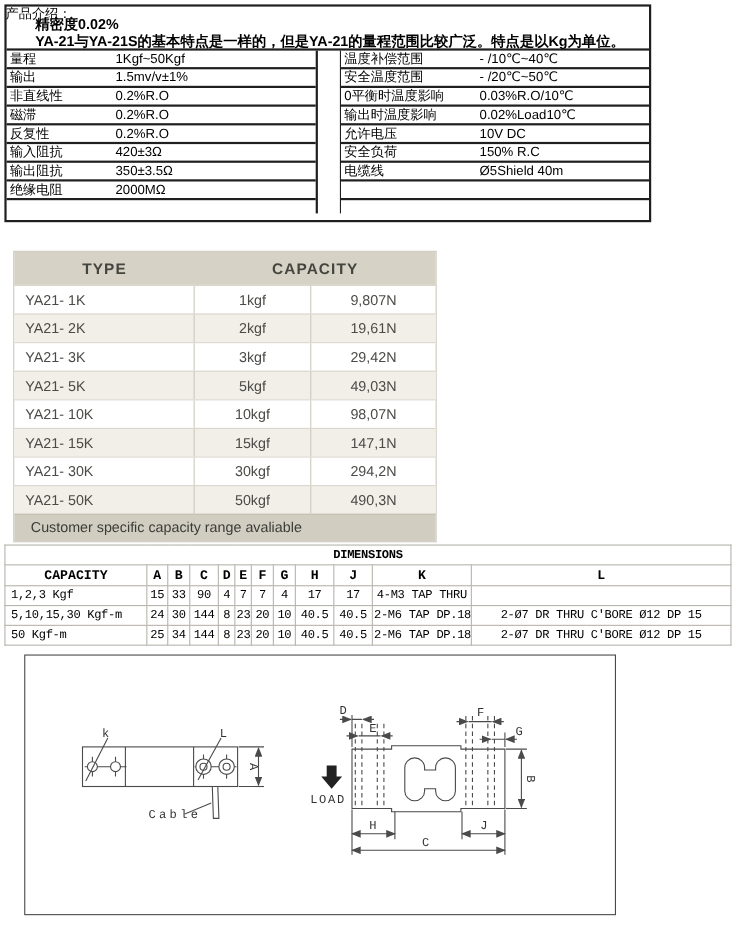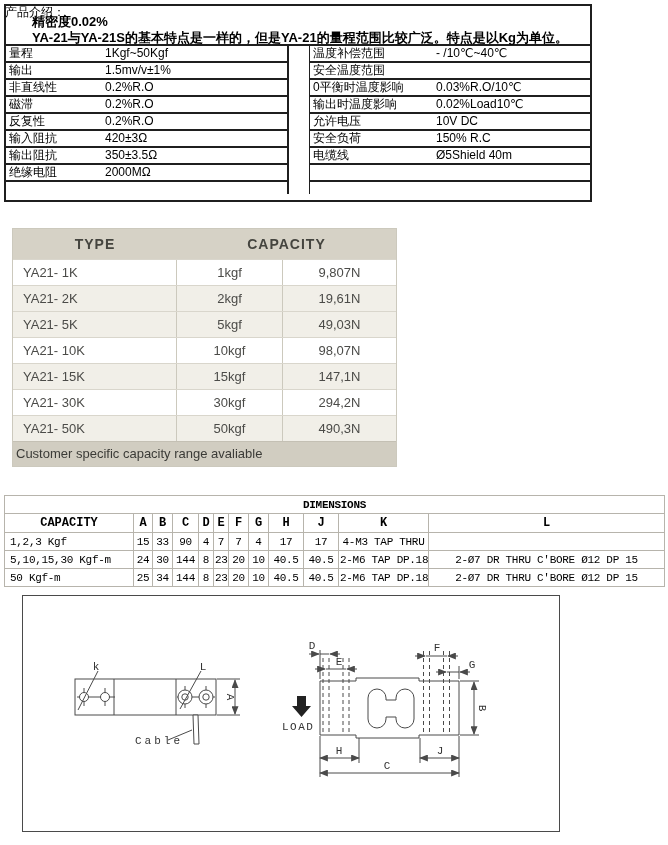--- a/index.html
+++ b/index.html
@@ -28,21 +28,21 @@
   .type-header{display:flex;height:30px;background:#d6d2c6;font-weight:bold;font-size:14px;color:#45453f;letter-spacing:1px;}
   .type-header div{line-height:30px;text-align:center;}
   .th-type{width:164px;}
   .th-cap{flex:1;}
   .type-row{display:flex;height:25px;font-size:13px;color:#4b4b48;border-top:1px solid #d9d6cc;}
   .type-row.alt{background:#f1efe8;}
   .tc{line-height:25px;box-sizing:border-box;overflow:hidden;white-space:nowrap;}
   .tc-model{width:164px;padding-left:10px;border-right:1px solid #ccc9bd;}
   .tc-kgf{width:106px;text-align:center;border-right:1px solid #ccc9bd;}
   .tc-n{flex:1;text-align:center;}
-  .type-footer{height:24px;line-height:24px;background:#d1cdc1;font-size:13px;color:#3b3b37;padding-left:3px;border-top:1px solid #c4c0b4;}
+  .type-footer{height:24px;line-height:24px;background:#d1cdc1;font-size:13px;color:#3b3b37;padding-left:15px;border-top:1px solid #c4c0b4;}
 
   
   .dims-wrap{position:absolute;left:4px;top:495px;width:660px;}
   table.dims{border-collapse:collapse;width:660px;table-layout:fixed;font-family:Liberation Mono, monospace;}
   table.dims td,table.dims th{border:1px solid #b7b4ac;overflow:hidden;white-space:nowrap;}
   .dims-title{background:#d4d0c8;font-weight:bold;font-size:12px;letter-spacing:2px;text-align:center;height:17px;color:#1d1d1d;}
   table.dims th{font-size:12px;height:16px;font-weight:bold;background:#fff;color:#000;text-align:center;}
   table.dims td{font-size:11px;height:15px;text-align:center;color:#000;background:#fff;letter-spacing:-0.3px;}
   table.dims td.cap{text-align:left;padding-left:5px;}
 
@@ -97,20 +97,21 @@
         </div>
       <div class="spec-row last"></div>
     </div>
     <div class="spec-col right">
       <div class="spec-row">
           <span class="spec-label">温度补偿范围</span>
           <span class="spec-value">- /10℃~40℃</span>
         </div>
       <div class="spec-row">
           <span class="spec-label">安全温度范围</span>
+          <span class="spec-value">- /20℃~50℃</span>
         </div>
       <div class="spec-row">
           <span class="spec-label">0平衡时温度影响</span>
           <span class="spec-value">0.03%R.O/10℃</span>
         </div>
       <div class="spec-row">
           <span class="spec-label">输出时温度影响</span>
           <span class="spec-value">0.02%Load10℃</span>
         </div>
       <div class="spec-row">
@@ -138,20 +139,25 @@
   </div>
   <div class="type-row">
       <div class="tc tc-model">YA21- 1K</div>
       <div class="tc tc-kgf">1kgf</div>
       <div class="tc tc-n">9,807N</div>
     </div>
   <div class="type-row alt">
       <div class="tc tc-model">YA21- 2K</div>
       <div class="tc tc-kgf">2kgf</div>
       <div class="tc tc-n">19,61N</div>
+    </div>
+  <div class="type-row">
+      <div class="tc tc-model">YA21- 3K</div>
+      <div class="tc tc-kgf">3kgf</div>
+      <div class="tc tc-n">29,42N</div>
     </div>
   <div class="type-row alt">
       <div class="tc tc-model">YA21- 5K</div>
       <div class="tc tc-kgf">5kgf</div>
       <div class="tc tc-n">49,03N</div>
     </div>
   <div class="type-row">
       <div class="tc tc-model">YA21- 10K</div>
       <div class="tc tc-kgf">10kgf</div>
       <div class="tc tc-n">98,07N</div>

